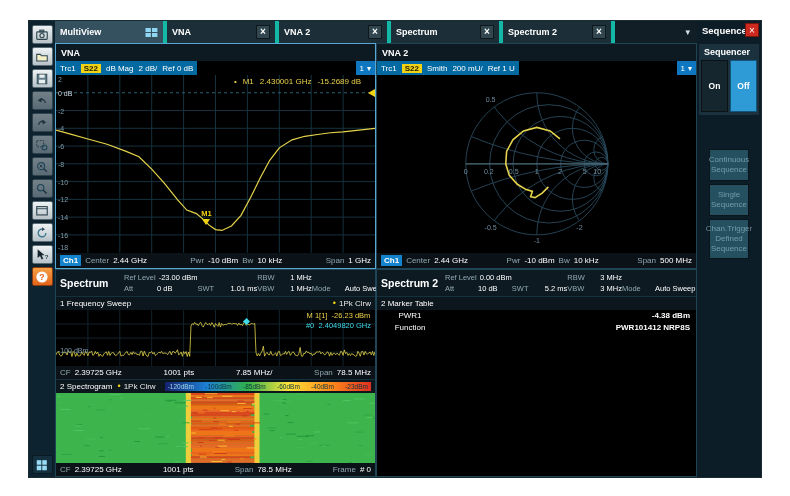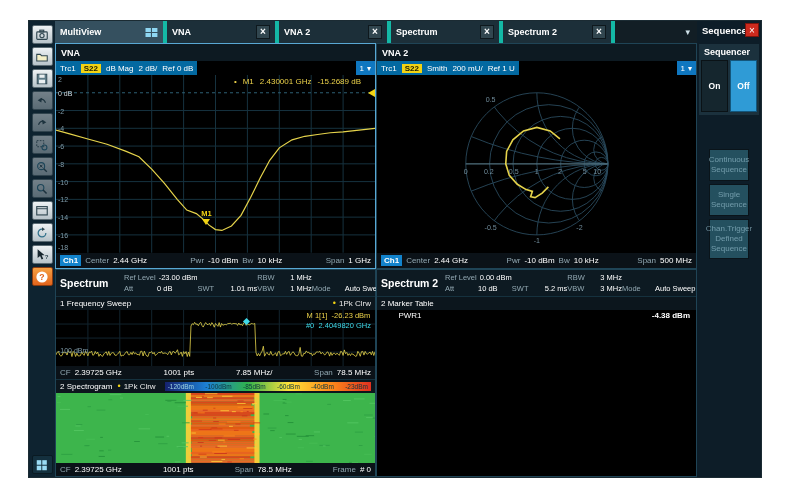--- a/index.html
+++ b/index.html
@@ -703,20 +703,27 @@
               <span>2 Marker Table</span>
             </div>
             <div class="mtable">
               <div class="mt-row">
                 <span class="c1">PWR1</span>
                 <span></span>
                   <span></span>
                   <span></span>
                 <span class="cy">-4.38 dBm</span>
               </div>
+              <div class="mt-row">
+                <span class="c1">Function</span>
+                <span></span>
+                  <span></span>
+                  <span></span>
+                <span class="cy">PWR101412 NRP8S</span>
+              </div>
             </div>
             <div style="flex:1;background:#000;"></div>
           </div>
         </div>
       </div>
     </div>
 
     <div class="rpanel">
       <div class="seq-close">×</div>
       <div class="seq-title">Sequencer</div>

